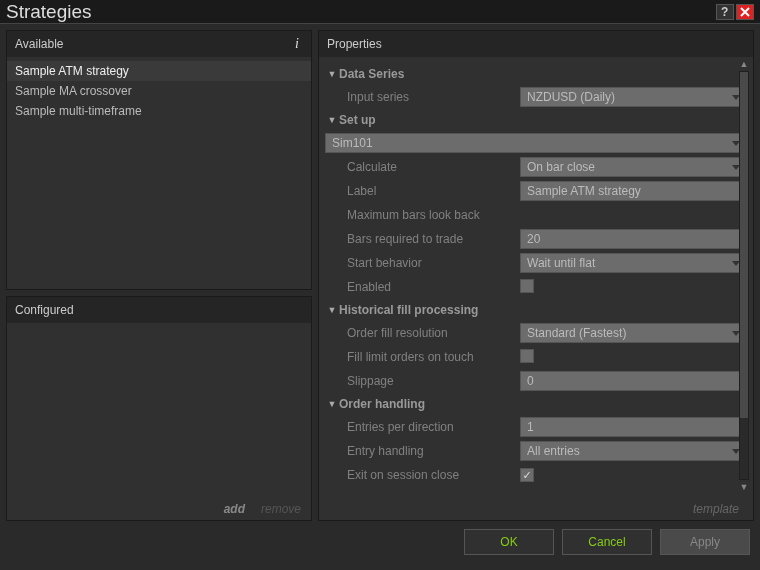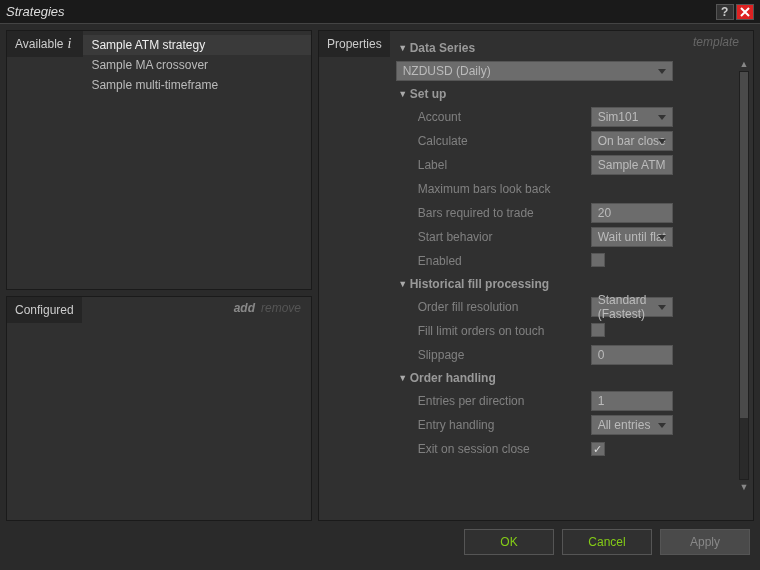--- a/index.html
+++ b/index.html
@@ -1,42 +1,42 @@
 <!DOCTYPE html>
 <html><head>
 <meta charset="utf-8">
 <style>
   * { box-sizing: border-box; margin: 0; padding: 0; font-family: Arial, sans-serif; font-size: 12px; }
   body { background: #2a2a2a; width: 760px; height: 570px; overflow: hidden; color: #ccc; }
   
   .titlebar { height: 24px; background: #1a1a1a; display: flex; align-items: center; padding: 0 6px; border-bottom: 1px solid #444; }
-  .titlebar-title { flex: 1; color: #ddd; font-size: 13px; font-style: italic; }
+  .titlebar-title { flex: 1; color: #ddd; font-size: 19px; }
   .titlebar-btn { width: 18px; height: 16px; margin-left: 2px; display: flex; align-items: center; justify-content: center; border: 1px solid #555; background: #333; }
   .titlebar-btn.close { background: #d22; }
   .titlebar-btn svg { width: 12px; height: 12px; }
   
   .content { display: flex; height: 503px; padding: 6px; gap: 6px; }
   
   .left-col { width: 306px; display: flex; flex-direction: column; gap: 6px; }
   .right-col { flex: 1; display: flex; flex-direction: column; }
   
-  .panel { background: #303030; border: 1px solid #1a1a1a; display: flex; flex-direction: row; }
+  .panel { background: #303030; border: 1px solid #1a1a1a; display: flex; flex-direction: column; }
   .panel-header { height: 26px; background: #252525; display: flex; align-items: center; padding: 0 8px; color: #ccc; }
   .panel-header .spacer { flex: 1; }
   .info-icon { font-style: italic; font-family: Georgia, serif; color: #ddd; font-size: 14px; padding: 0 4px; cursor: pointer; }
   
   .available-panel { height: 260px; }
   .configured-panel { flex: 1; }
   .properties-panel { flex: 1; position: relative; }
   
   .list-body { flex: 1; overflow: auto; padding: 4px 0; }
   .list-item { padding: 3px 8px; color: #bbb; cursor: pointer; }
   .list-item.selected { background: #3a3a3a; color: #eee; }
   
-  .left-actions { height: 22px; display: flex; justify-content: flex-end; align-items: center; gap: 6px; padding: 0 10px; color: #888; text-align: center; }
+  .left-actions { height: 22px; display: flex; justify-content: flex-end; align-items: center; gap: 16px; padding: 0 10px; color: #888; text-align: center; }
   .left-actions .action { font-style: italic; font-weight: bold; cursor: pointer; }
   .left-actions .action.disabled { color: #555; cursor: default; font-weight: normal; }
   
   .props-body { flex: 1; overflow-y: auto; padding: 6px 4px 6px 6px; position: relative; }
   .props-scroll { position:absolute; right:2px; top:26px; bottom:26px; width:14px; display:flex; flex-direction:column; align-items:center; }
   .scroll-arrow { width:14px; height:14px; display:flex; align-items:center; justify-content:center; color:#888; font-size:9px; }
   .scroll-track { flex:1; width:10px; background:#2a2a2a; border:1px solid #1f1f1f; position:relative; }
   .scroll-thumb { position:absolute; top:0; left:0; right:0; height:85%; background:#4a4a4a; }
   
   .group-header { display: flex; align-items: center; padding: 4px 0; color: #999; font-weight: bold; cursor: pointer; }
@@ -107,33 +107,33 @@
       <div class="panel-header">
         <span>Properties</span>
       </div>
       <div class="props-body">
 
         <div class="group-header">
           <span class="exp">▼</span>
           <span>Data Series</span>
         </div>
         <div class="row">
+          <div class="row-label">Input series</div>
           <div class="row-control">
               <div class="ctrl select">
                 <span>NZDUSD (Daily)</span>
               </div>
             </div>
         </div>
 
         <div class="group-header">
           <span class="exp">▼</span>
           <span>Set up</span>
         </div>
         <div class="row">
-          <div class="row-label">Account</div>
           <div class="row-control">
               <div class="ctrl select">
                 <span>Sim101</span>
               </div>
             </div>
         </div>
         <div class="row">
           <div class="row-label">Calculate</div>
           <div class="row-control">
               <div class="ctrl select">

